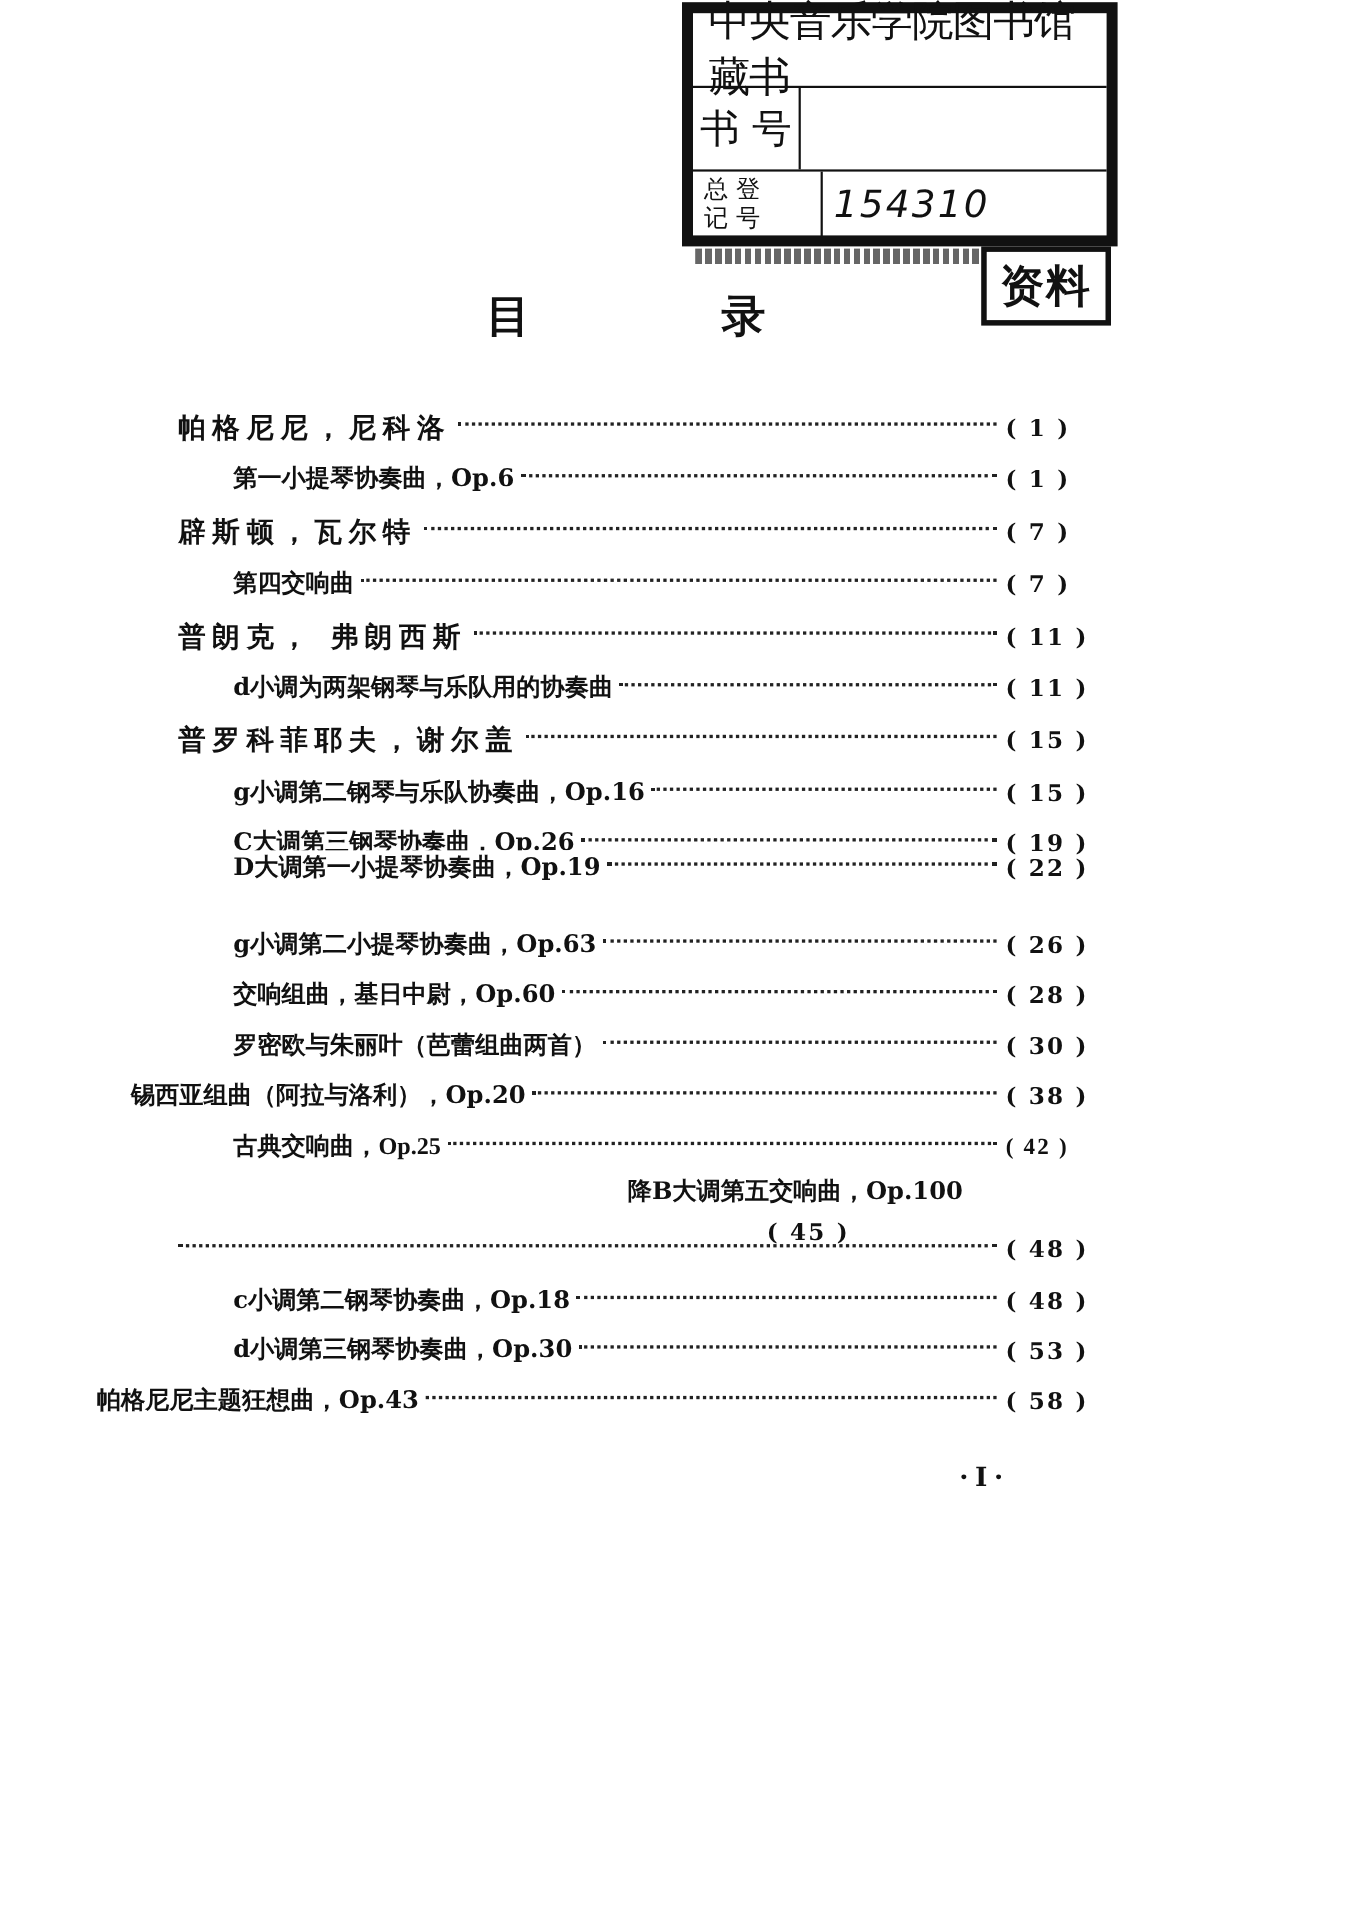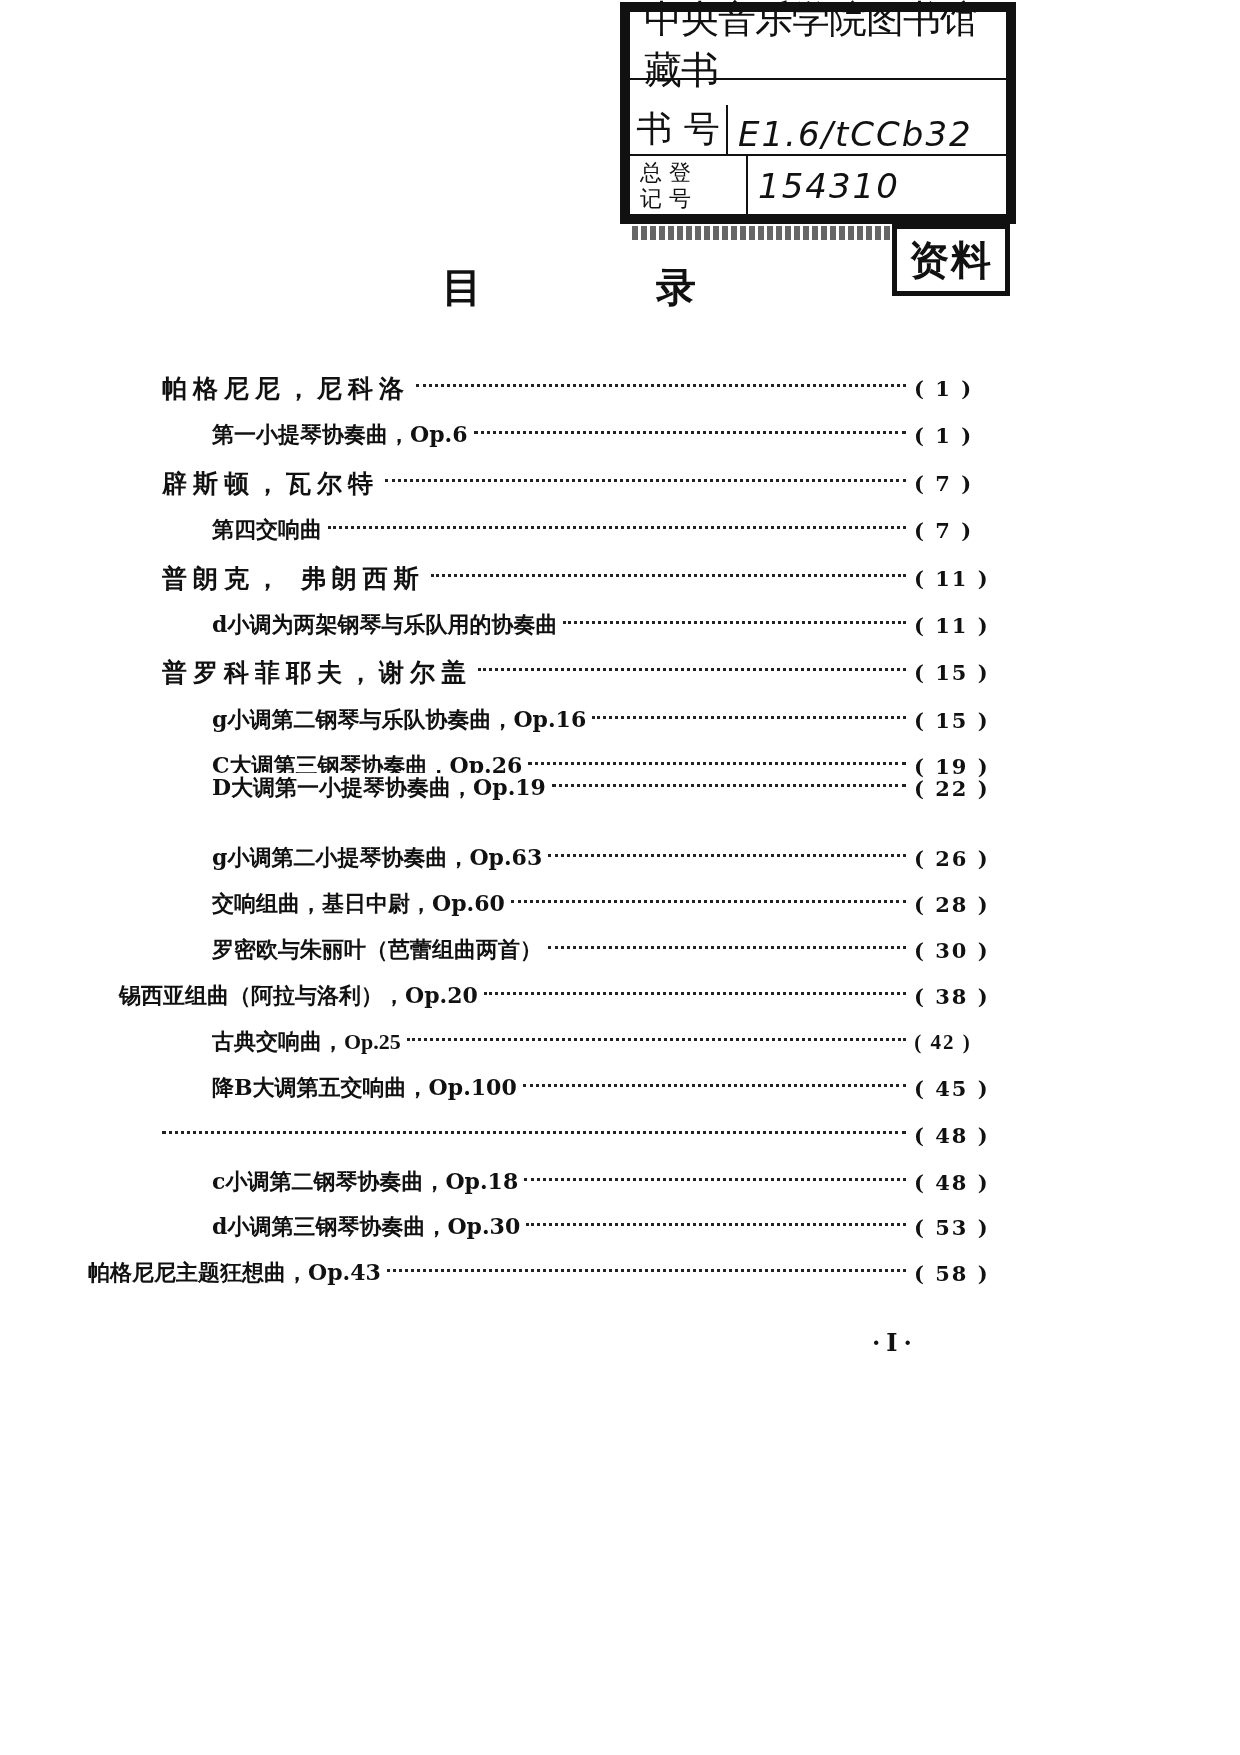--- a/index.html
+++ b/index.html
@@ -7,21 +7,21 @@
     width:1240px; height:1755px; background:#ffffff; position:relative; overflow:hidden;
     font-family:"DejaVu Serif", "Liberation Serif", serif; color:#111;
   }
   .stamp {
     position:absolute; left:620px; top:2px; width:396px; height:222px;
     border:10px solid #111; background:#fff; box-sizing:border-box;
   }
   .stamp .row1 { height:66px; border-bottom:2px solid #111; display:flex; align-items:center; padding-left:14px;
     font-size:38px; letter-spacing:-1px; font-family:"DejaVu Serif", serif; }
   .stamp .row2, .stamp .row3 { display:flex; border-bottom:2px solid #111; }
-  .stamp .row2 { height:74px;align-items:flex-end; }
+  .stamp .row2 { height:74px; }
   .stamp .row3 { height:60px; border-bottom:none; }
   .stamp .lab { width:96px; border-right:2px solid #111; display:flex; align-items:center; justify-content:space-around; font-size:36px; }
   .stamp .lab.small { font-size:22px; line-height:26px; flex-direction:column; align-items:stretch; justify-content:center; padding:0 10px; }
   .stamp .lab.small span { display:flex; justify-content:space-between; }
   .stamp .val { flex:1; display:flex; align-items:center; padding-left:10px; font-family:"DejaVu Sans", sans-serif;
     font-style:italic; font-size:34px; letter-spacing:2px; }
   .stamp2 {
     position:absolute; left:892px; top:224px; width:118px; height:72px; border:5px solid #111; box-sizing:border-box;
     display:flex; align-items:center; justify-content:center; font-size:40px; font-weight:bold; letter-spacing:2px;
     font-family:"DejaVu Serif", serif;
@@ -40,21 +40,20 @@
   .entry .page:after { content:" )"; }
   .folio { position:absolute; left:872px; top:1328px; font-size:24px; font-weight:bold; letter-spacing:6px; }
 </style>
 </head>
 <body>
 
 <div class="stamp">
   <div class="row1">中央音乐学院图书馆藏书</div>
   <div class="row2">
     <div class="lab">书 号</div>
-    <div class="val">E1.6/tCCb32</div>
   </div>
   <div class="row3">
     <div class="lab small">
       <span>总 登</span>
       <span>记 号</span>
     </div>
     <div class="val">154310</div>
   </div>
 </div>
 <div class="smudge"></div>
@@ -134,21 +133,21 @@
     <div class="entry work" style="top: 976px; padding-left: 119px; padding-right: 268px; box-sizing: border-box; align-items: center;">
       <span class="label">锡西亚组曲（阿拉与洛利），Op.20</span>
       <span class="leader"></span>
       <span class="page">38</span>
     </div>
     <div class="entry work" style="top: 1022px; padding-left: 212px; padding-right: 268px; box-sizing: border-box; font-family: Liberation Serif, serif;">
       <span class="label">古典交响曲，Op.25</span>
       <span class="leader"></span>
       <span class="page">42</span>
     </div>
-    <div class="entry work" style="top: 1068px; padding-left: 212px; padding-right: 268px; box-sizing: border-box;">
+    <div class="entry work" style="top: 1068px; padding-left: 212px; box-sizing: border-box; flex-direction: column;">
       <span class="label">降B大调第五交响曲，Op.100</span>
       <span class="leader"></span>
       <span class="page">45</span>
     </div>
     <div class="entry composer" style="top: 1115px; padding-left: 162px; padding-right: 268px; box-sizing: border-box;">
       <span class="leader"></span>
       <span class="page">48</span>
     </div>
     <div class="entry work" style="top: 1162px; padding-left: 212px; padding-right: 268px; box-sizing: border-box;">
       <span class="label">c小调第二钢琴协奏曲，Op.18</span>

